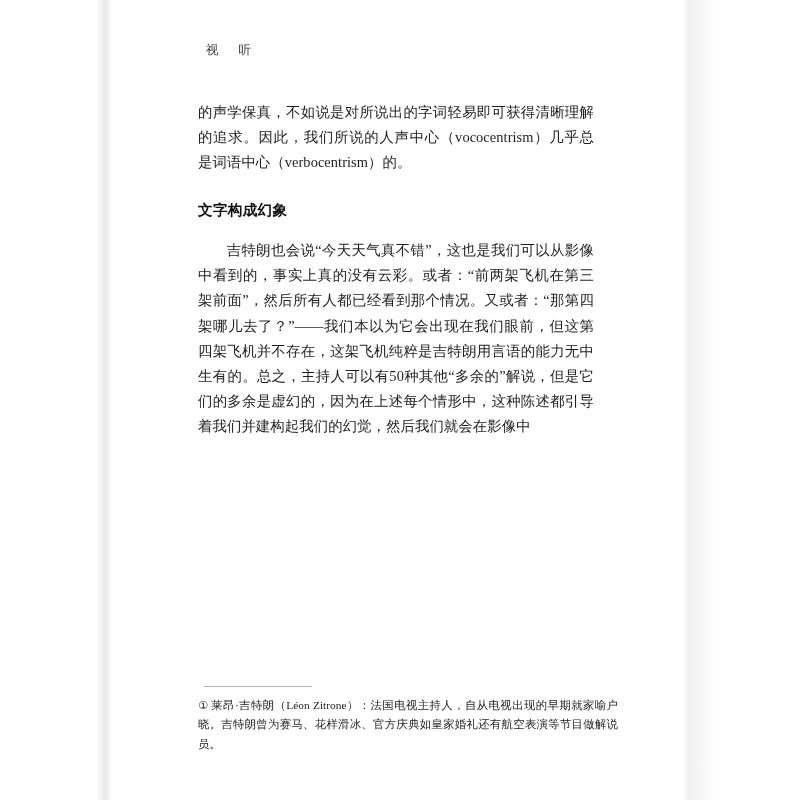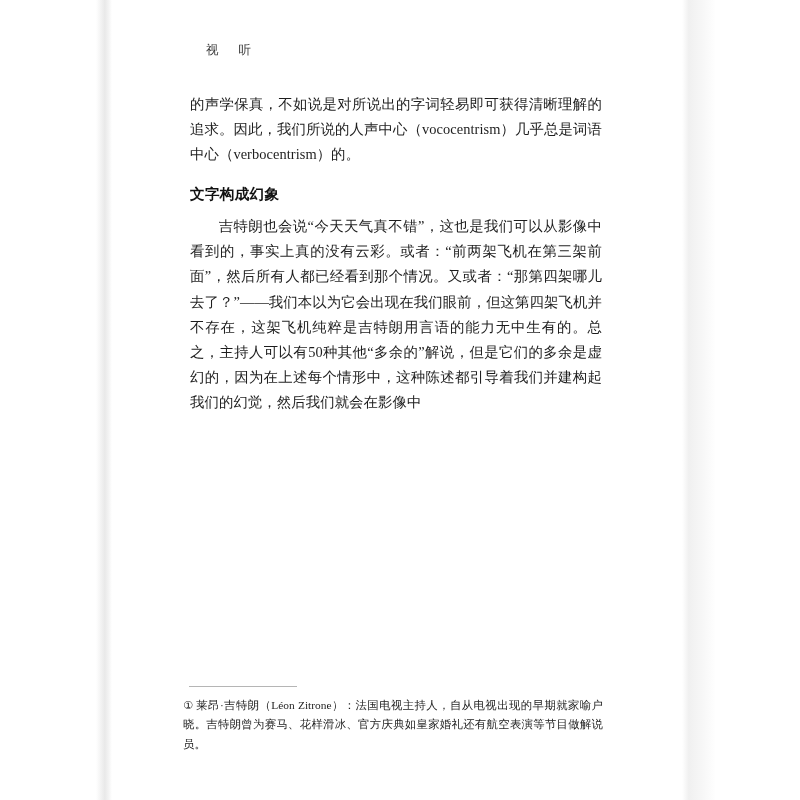--- a/index.html
+++ b/index.html
@@ -61,57 +61,57 @@
   }
 
   .content {
     position: absolute;
     left: 78px;
     top: 92px;
     width: 412px;
   }
 
   p.body-para {
-    margin: 0;
+    margin: 8px;
     font-size: 14.4px;
     line-height: 25.1px;
     color: #1d1d1d;
     text-align: justify;
     text-justify: inter-ideograph;
     text-indent: 2em;
     letter-spacing: 0.005em;
     font-family: "Liberation Serif", "DejaVu Serif", serif;
   }
   p.body-para.no-indent {
     text-indent: 0;
   }
 
   h2.section-heading {
-    margin: 0;
+    margin: 8px;
     padding: 15px 0 8px 0;
     font-size: 14.6px;
     line-height: 24px;
     font-weight: bold;
     color: #111111;
     text-indent: 0;
     letter-spacing: 0.02em;
     font-family: "Liberation Sans", "DejaVu Sans", sans-serif;
   }
 
   sup.fn-ref {
     font-size: 9.5px;
     vertical-align: super;
     line-height: 0;
     font-family: "DejaVu Sans", sans-serif;
   }
 
   
   .footnote-block {
     position: absolute;
-    left: 71px;
+    left: 86px;
     top: 686px;
     width: 420px;
   }
   .footnote-rule {
     width: 108px;
     height: 0;
     border-top: 1px solid #b5b5b5;
     margin: 0 0 9px 6px;
   }
   p.footnote {

